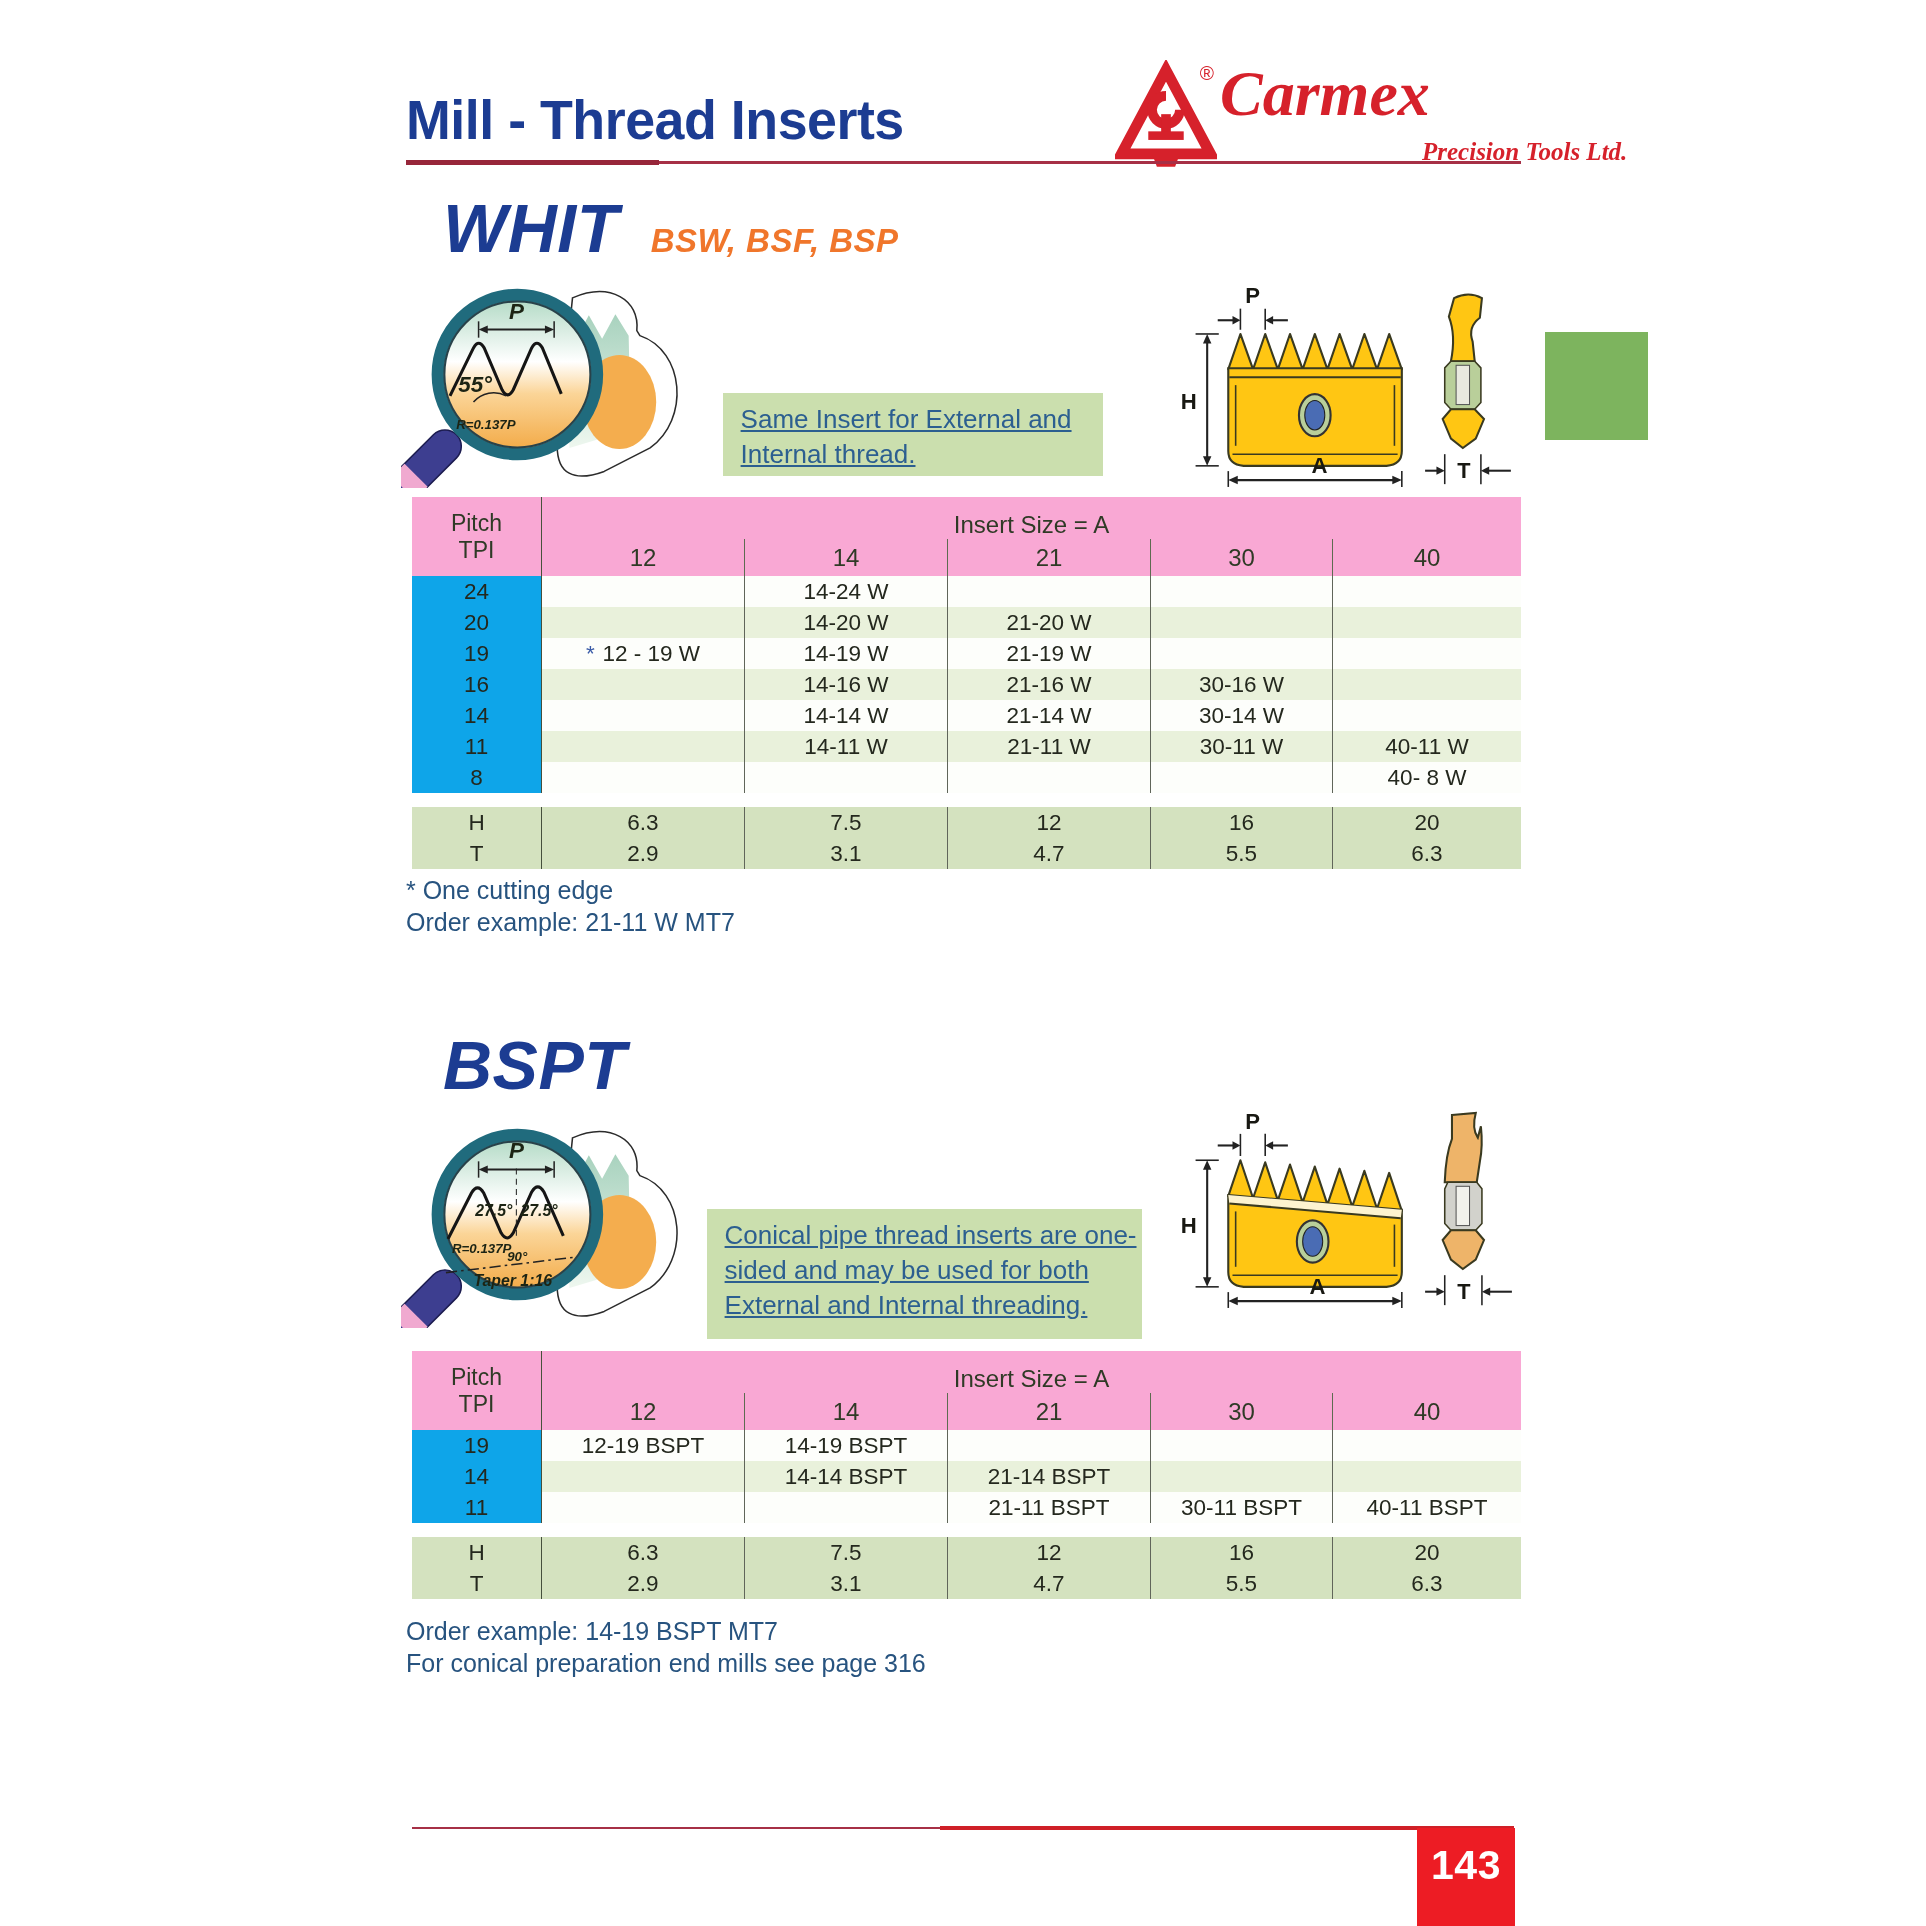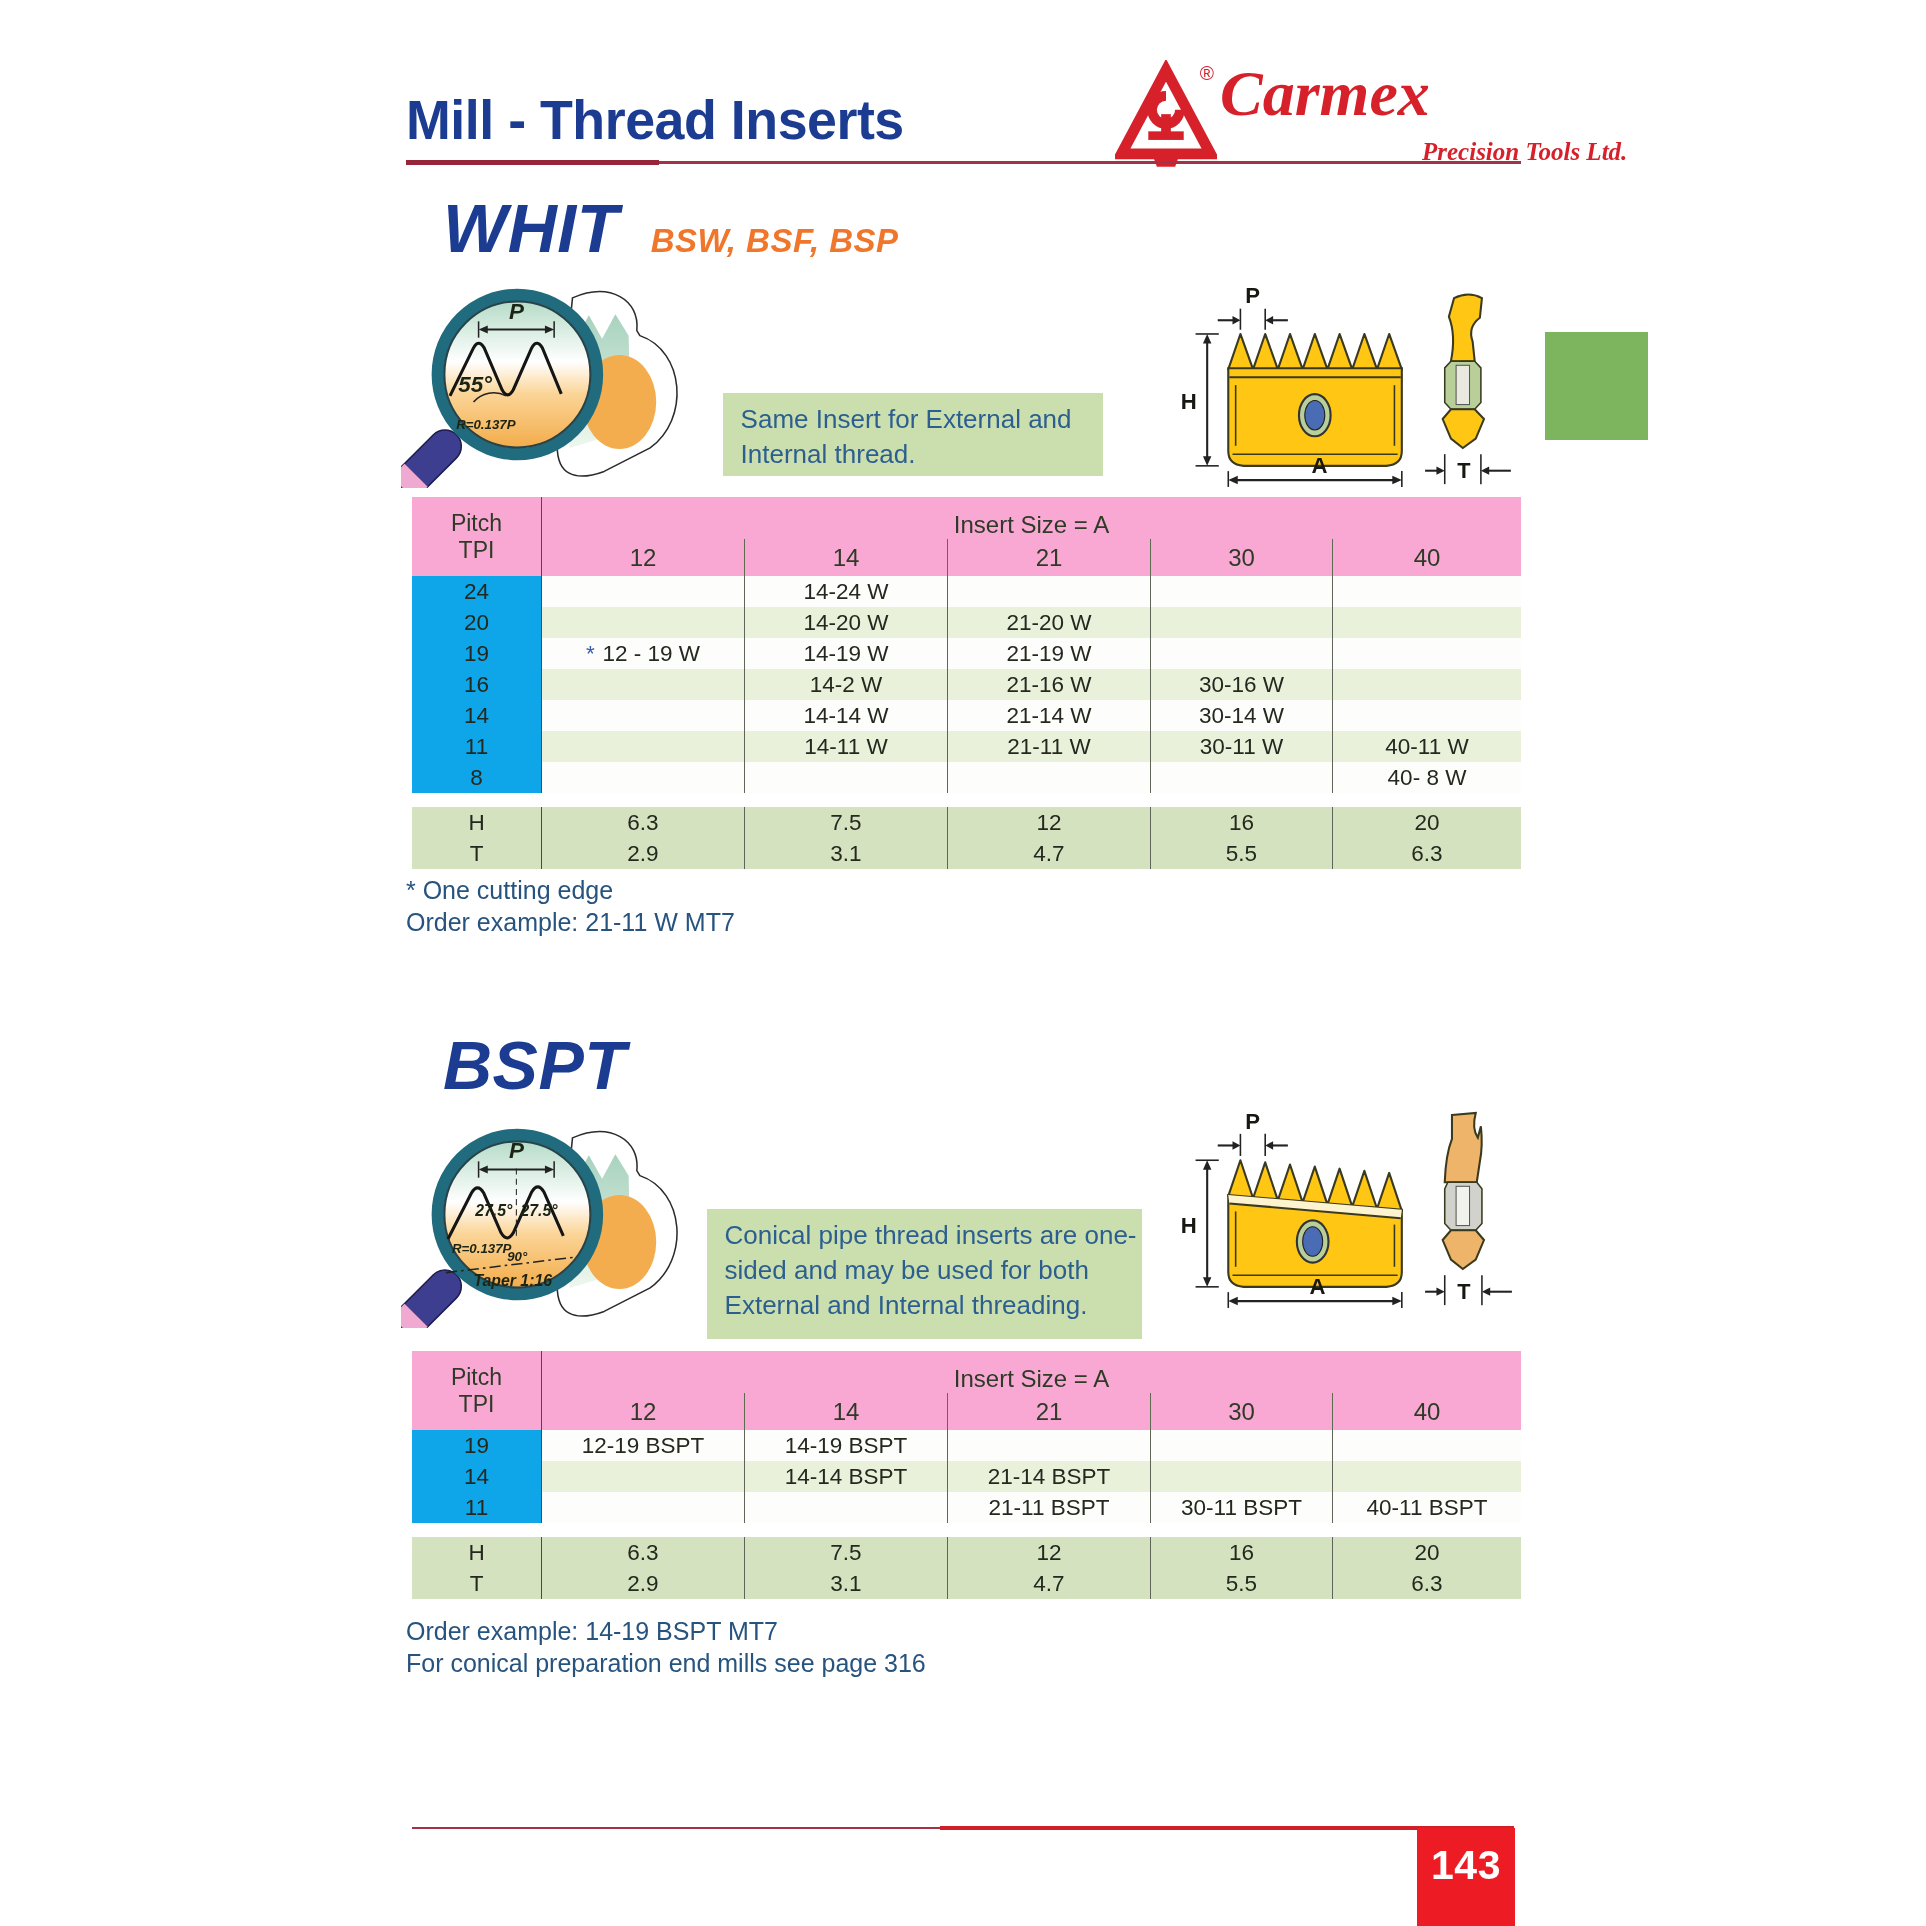--- a/index.html
+++ b/index.html
@@ -20,21 +20,21 @@
 
   
   .section-title{display:flex;align-items:baseline;gap:32px;}
   .section-title .big{font-style:italic;font-weight:bold;font-size:68px;color:#1c3c92;letter-spacing:0.5px;margin-left:37px;}
   .section-title .sub{font-style:italic;font-weight:bold;font-size:33px;color:#f0762b;letter-spacing:0.5px;}
   #whit-title{left:406px;top:189px;}
   #bspt-title{left:406px;top:1026px;}
 
   
   .note-box{background:#cbdfae;color:#2c5f90;font-size:26px;line-height:35px;
-            padding:8.8px 0 0 17.6px;box-sizing:border-box;}
+            padding:8.8px 0 0 17.6px;box-sizing:border-box;text-decoration:underline;}
   #whit-box{left:723px;top:393px;width:380px;height:83px;}
   #bspt-box{left:707px;top:1209px;width:435px;height:130px;}
 
   
   .itable{position:absolute;left:412px;width:1109px;}
   #whit-table{top:497px;}
   #bspt-table{top:1351px;}
   .grid{display:grid;}
   .t-head{height:79px;background:#f9a8d4;grid-template-rows:42px 37px;}
   .t-corner{grid-row:1/3;grid-column:1;display:flex;flex-direction:column;justify-content:center;
@@ -225,21 +225,21 @@
         <div class="t-tpi">19</div>
         <div class="t-cell"><span class="star">*</span>12 - 19 W</div>
         <div class="t-cell sep">14-19 W</div>
         <div class="t-cell sep">21-19 W</div>
         <div class="t-cell sep"></div>
         <div class="t-cell sep"></div>
       </div>
       <div class="t-row grid even" style="grid-template-columns: 130px 202px 203px 203px 182px 189px;">
         <div class="t-tpi">16</div>
         <div class="t-cell"></div>
-        <div class="t-cell sep">14-2 W</div>
+        <div class="t-cell sep">14-16 W</div>
         <div class="t-cell sep">21-16 W</div>
         <div class="t-cell sep">30-16 W</div>
         <div class="t-cell sep"></div>
       </div>
       <div class="t-row grid odd" style="grid-template-columns: 130px 202px 203px 203px 182px 189px;">
         <div class="t-tpi">14</div>
         <div class="t-cell"></div>
         <div class="t-cell sep">14-14 W</div>
         <div class="t-cell sep">21-14 W</div>
         <div class="t-cell sep">30-14 W</div>

